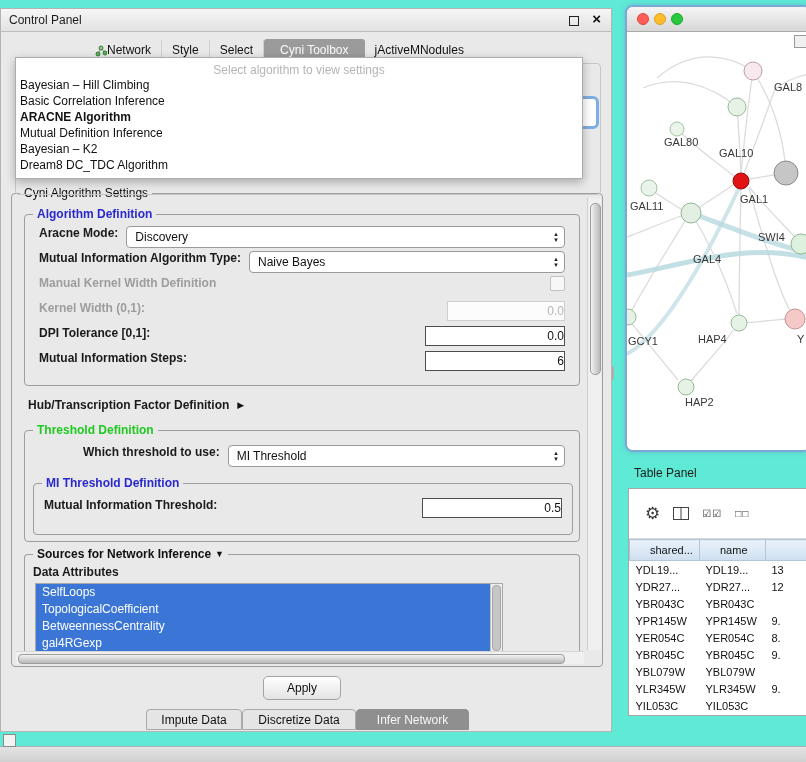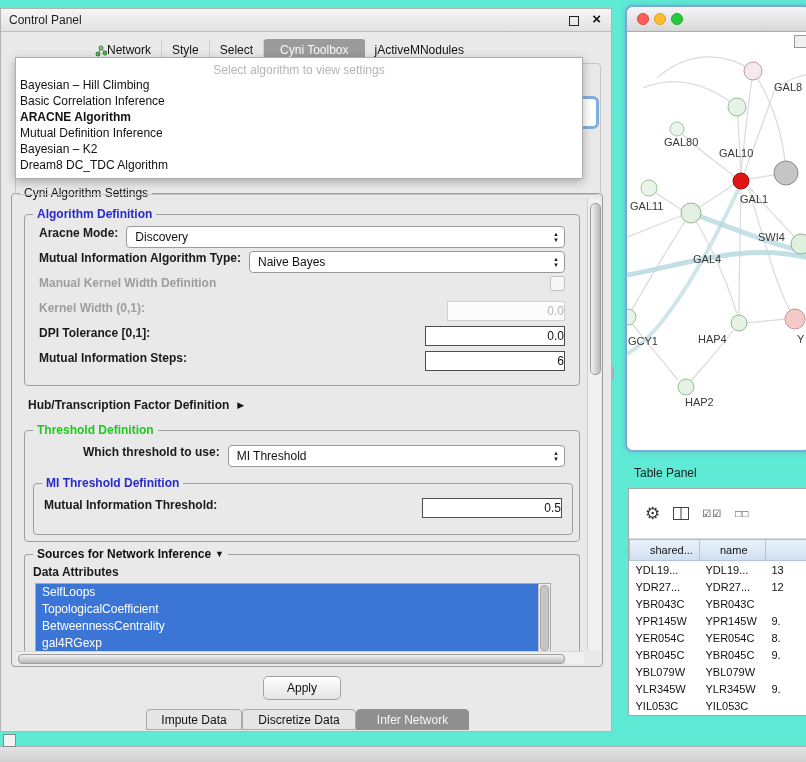--- a/index.html
+++ b/index.html
@@ -244,21 +244,21 @@
           </div>
         </div>
       </div>
 
       <div class="group" style="left:12px;top:360px;width:556px;height:100px;border-bottom:none;border-bottom-left-radius:0;border-bottom-right-radius:0">
         <span class="legend" style="font-weight:bold">
           <span>Sources for Network Inference</span>
           <span class="tri">▼</span>
         </span>
         <div class="flabel" style="position:absolute;left:8px;top:10px">Data Attributes</div>
-        <div class="list" style="position:absolute;left:10px;top:28px;width:516px;height:70px">
+        <div class="list" style="position:absolute;left:10px;top:28px;width:468px;height:70px">
           <div class="li">SelfLoops</div>
           <div class="li">TopologicalCoefficient</div>
           <div class="li">BetweennessCentrality</div>
           <div class="li">gal4RGexp</div>
           <div class="sb">
               <div class="th"></div>
             </div>
         </div>
       </div>
 

